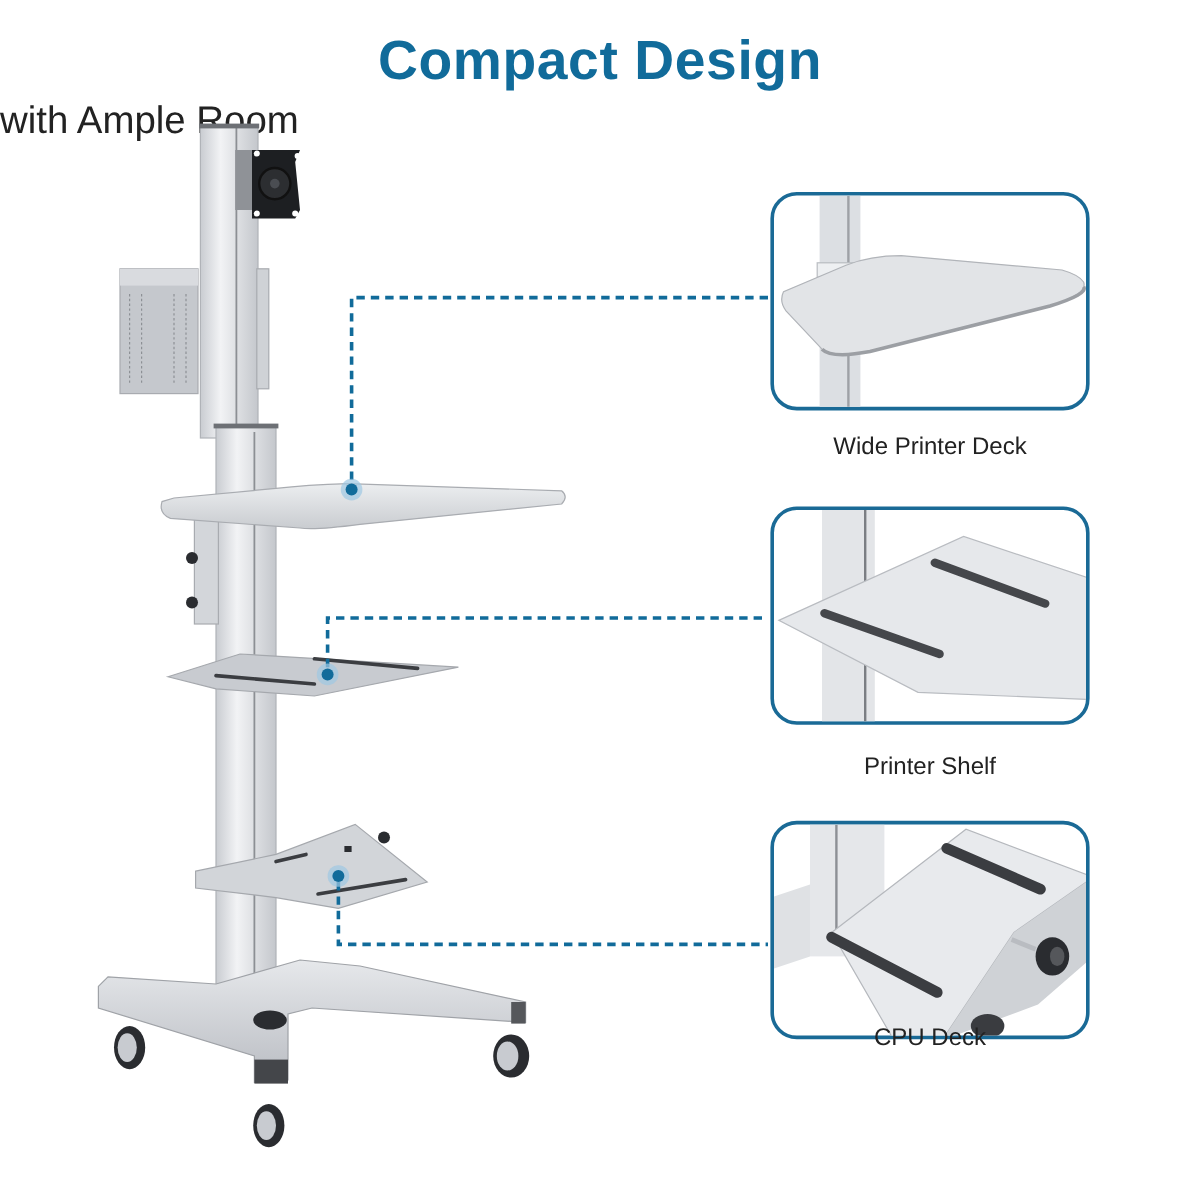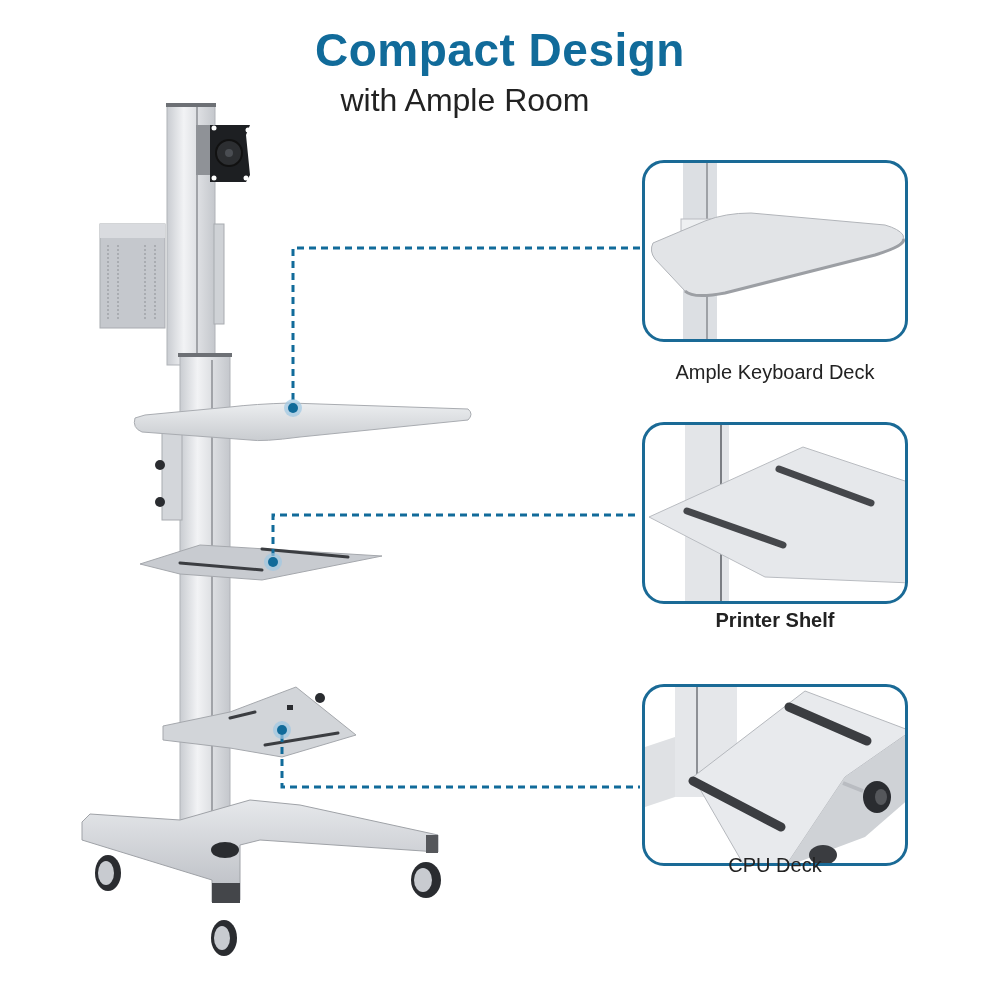--- a/index.html
+++ b/index.html
@@ -1,20 +1,20 @@
 <!DOCTYPE html>
 <html><head>
   <meta charset="utf-8">
   <style>
     html, body { margin: 0; padding: 0; background: #ffffff; }
     body { width: 1000px; height: 1000px; position: relative; overflow: hidden;
            font-family: "Liberation Sans", sans-serif; }
     .title { position: absolute; left: 0; width: 1000px; top: 22px; text-align: center;
              font-weight: bold; font-size: 46px; color: #116b9a; letter-spacing: 0.5px; line-height: 56px; }
-    .subtitle { position: absolute; left: 0; width: 930px; top: 80px; text-align: center;
+    .subtitle { position: absolute; left: 0; width: 930px; top: 80px; text-align: left;
                 font-size: 32px; color: #222; line-height: 40px; }
     .scene { position: absolute; left: 0; top: 0; width: 1000px; height: 1000px; }
     .frame { position: absolute; left: 642px; width: 266px; height: 182px;
              border: 3px solid #1a6a96; border-radius: 22px; overflow: hidden; background: #fff; box-sizing: border-box; }
     .frame svg { position: absolute; left: 0; top: 0; }
     .caption { position: absolute; left: 642px; width: 266px; text-align: center;
                font-size: 20px; color: #222; line-height: 24px; }
   </style>
 </head>
 <body>
@@ -115,32 +115,32 @@
 
 <div class="frame" style="top:160px;">
   <svg width="266" height="182" viewBox="0 0 266 182">
     <rect x="38" y="0" width="34" height="182" fill="#dcdfe3"></rect>
     <line x1="62" y1="0" x2="62" y2="182" stroke="#9ea1a6" stroke-width="2"></line>
     <rect x="36" y="56" width="70" height="12" fill="#eef0f2" stroke="#b9bcc1"></rect>
     <path d="M8 80 Q4 88 10 96 L40 128 Q48 136 80 130 L230 92 Q262 82 258 72 Q254 66 240 62 L106 50 Q80 50 60 58 Z" fill="#e2e4e7" stroke="#b1b4b9"></path>
     <path d="M40 128 Q48 136 80 130 L230 92 Q262 82 258 76" fill="none" stroke="#9c9fa4" stroke-width="3"></path>
   </svg>
 </div>
-<div class="caption" style="top:360px;">Ample Keyboard Deck</div>
+<div class="caption" style="top:360px;">Wide Printer Deck</div>
 
 <div class="frame" style="top:422px;">
   <svg width="266" height="182" viewBox="0 0 266 182">
     <rect x="40" y="0" width="44" height="182" fill="#e3e5e8"></rect>
     <line x1="76" y1="0" x2="76" y2="182" stroke="#7b7e83" stroke-width="2"></line>
     <path d="M4 92 L158 22 L266 58 L266 158 L120 152 Z" fill="#e6e8eb" stroke="#b9bcc1"></path>
     <line x1="42" y1="86" x2="138" y2="120" stroke="#45474b" stroke-width="7" stroke-linecap="round"></line>
     <line x1="134" y1="44" x2="226" y2="78" stroke="#45474b" stroke-width="7" stroke-linecap="round"></line>
   </svg>
 </div>
-<div class="caption" style="top:608px;font-weight:bold;">Printer Shelf</div>
+<div class="caption" style="top:627px;">Printer Shelf</div>
 
 <div class="frame" style="top:684px;">
   <svg width="266" height="182" viewBox="0 0 266 182">
     <rect x="30" y="0" width="62" height="110" fill="#e5e7ea"></rect>
     <line x1="52" y1="0" x2="52" y2="100" stroke="#8d9095" stroke-width="2"></line>
     <path d="M0 60 L30 50 L30 110 L0 120 Z" fill="#dfe1e4"></path>
     <path d="M48 90 L160 4 L266 44 L200 90 L140 180 L100 180 Z" fill="#e8eaed" stroke="#b5b8bd"></path>
     <path d="M200 90 L266 44 L266 110 L220 150 L140 180 Z" fill="#cfd2d6"></path>
     <line x1="48" y1="94" x2="136" y2="140" stroke="#3b3d41" stroke-width="9" stroke-linecap="round"></line>
     <line x1="144" y1="20" x2="222" y2="54" stroke="#3b3d41" stroke-width="9" stroke-linecap="round"></line>

